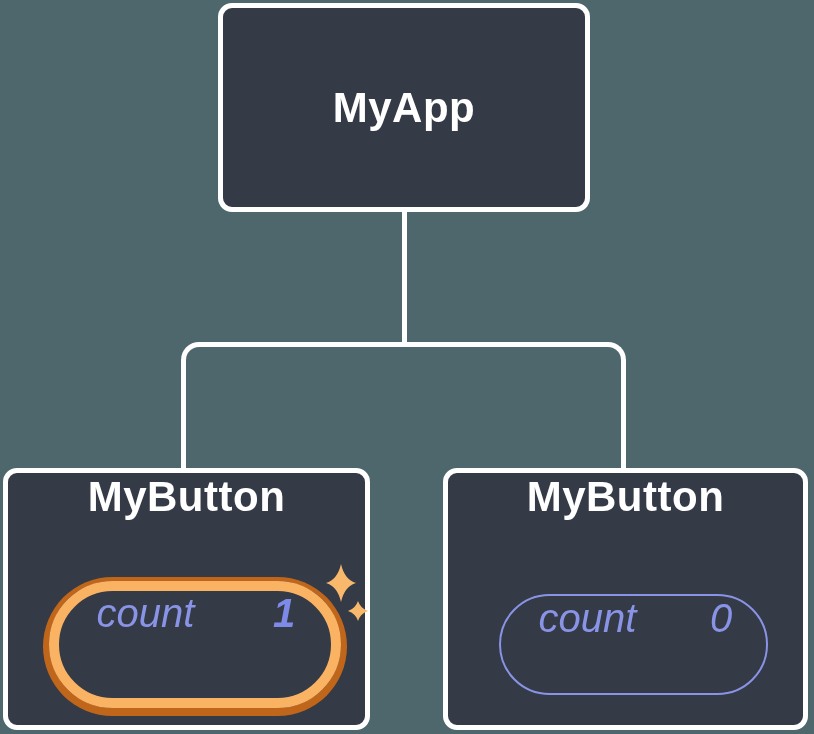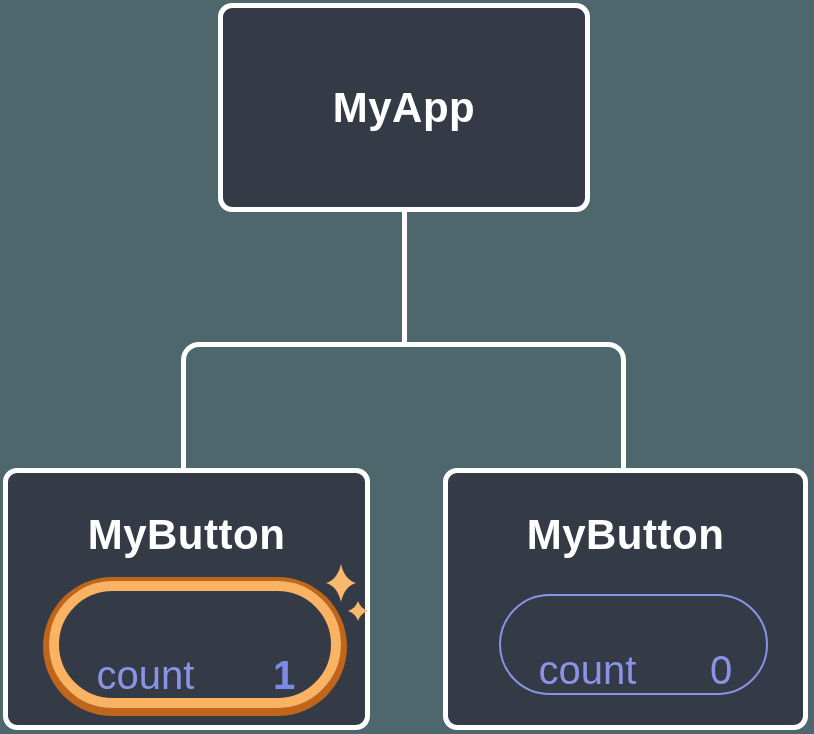--- a/index.html
+++ b/index.html
@@ -39,33 +39,33 @@
     position: absolute;
     box-sizing: border-box;
     left: 181px; top: 342px;
     width: 445px; height: 126px;
     border-top: 5px solid var(--connector, #FFFFFF);
     border-left: 5px solid var(--connector, #FFFFFF);
     border-right: 5px solid var(--connector, #FFFFFF);
     border-radius: 18px 18px 0 0;
   }
   .node-child {
-    padding-top: 38px;
     display: block;
   }
   .node-child-left  { left: 3px;   top: 468px; width: 367px; height: 262px; }
   .node-child-right { left: 443px; top: 468px; width: 365px; height: 262px; }
   .node-child .node-title { margin: 0 auto; }
 
   .state-pill {
     position: absolute;
     box-sizing: border-box;
     display: flex;
-    align-items: flex-end;
+    align-items: flex-start;
     border-radius: 999px;
+    font-style: italic;
   }
   .state-pill-plain {
     left: 51px; top: 121px;
     width: 269px; height: 101px;
     border: 2px solid var(--state-accent, #8A94E6);
   }
   .state-pill-highlight {
     left: 41px; top: 108px;
     width: 292px; height: 127px;
     border: 10px solid var(--highlight-ring, #FAB263);

